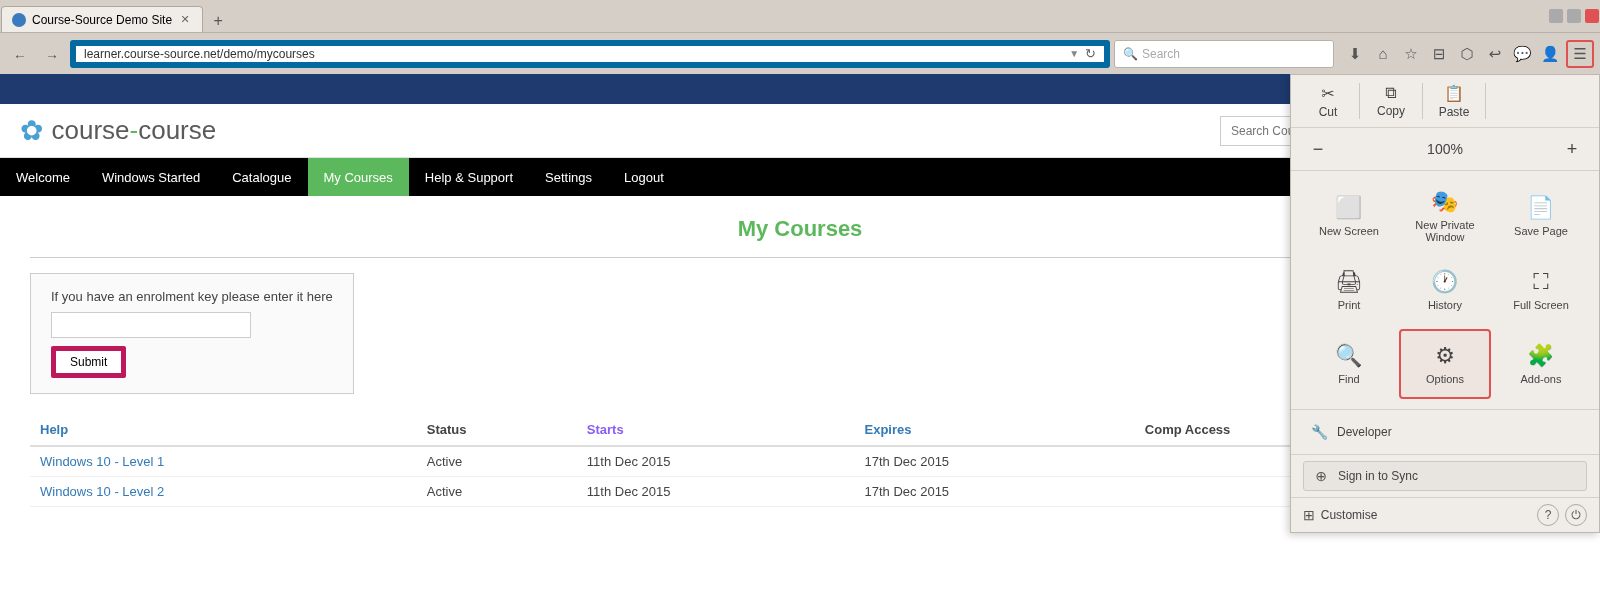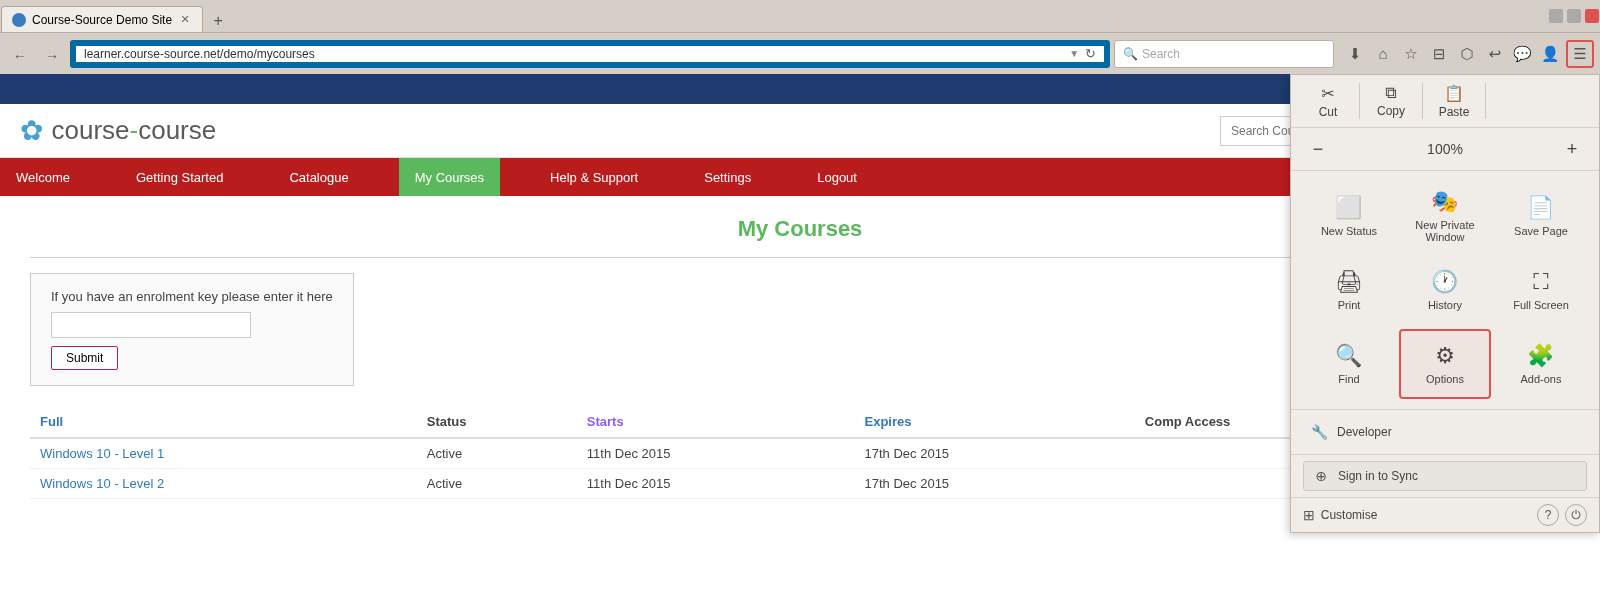--- a/index.html
+++ b/index.html
@@ -218,25 +218,24 @@
       width: 30px;
       background: #5cb85c;
       border: none;
       color: white;
       cursor: pointer;
       font-size: 14px;
     }
 
     
     .site-nav {
-      background: #b91c1c;
+      background: #000000;
       display: flex;
       align-items: center;
       height: 38px;
-      gap: 34px;
     }
     .nav-item {
       height: 38px;
       display: flex;
       align-items: center;
       padding: 0 16px;
       color: white;
       font-size: 13px;
       cursor: pointer;
       text-decoration: none;
@@ -276,21 +275,21 @@
       height: 26px;
       border: 1px solid #ccc;
       padding: 0 6px;
       font-size: 13px;
     }
     .submit-btn {
       display: block;
       margin-top: 8px;
       padding: 4px 14px;
       background: white;
-      border: 1px solid #be185d;
+      border: 5px solid #be185d;
       font-size: 12px;
       cursor: pointer;
       border-radius: 2px;
     }
 
     
     .courses-table {
       width: 100%;
       border-collapse: collapse;
       font-size: 13px;
@@ -501,42 +500,42 @@
           <input class="course-search-input" type="text" placeholder="Search Course Titles in..." style="">
           <select class="course-search-select">
             <option>Catalogue</option>
           </select>
           <button class="course-search-btn">🔍</button>
         </div>
       </div>
 
       <div class="site-nav">
         <a class="nav-item">Welcome</a>
-        <a class="nav-item">Getting Started</a>
+        <a class="nav-item">Windows Started</a>
         <a class="nav-item">Catalogue</a>
         <a class="nav-item active">My Courses</a>
         <a class="nav-item">Help &amp; Support</a>
         <a class="nav-item">Settings</a>
         <a class="nav-item">Logout</a>
       </div>
 
       <div class="main-content">
         <h2 class="page-title">My Courses</h2>
         <hr class="separator">
 
         <div class="enrolment-box">
           <div class="enrolment-label">If you have an enrolment key please enter it here</div>
           <input type="text" class="enrolment-input" style="">
           <button class="submit-btn">Submit</button>
         </div>
 
         <table class="courses-table">
           <thead>
             <tr>
-              <th><a style="color:#337ab7;text-decoration:none;cursor:pointer">Full</a></th>
+              <th><a style="color:#337ab7;text-decoration:none;cursor:pointer">Help</a></th>
               <th class="no-link">Status</th>
               <th><a style="color:#8b5cf6;text-decoration:none;cursor:pointer">Starts</a></th>
               <th><a style="color:#337ab7;text-decoration:none;cursor:pointer">Expires</a></th>
               <th class="no-link">Comp Access</th>
               <th class="no-link">Comp</th>
             </tr>
           </thead>
           <tbody id="courses-tbody">
           <tr>
     <td><a href="#" style="color:#337ab7;text-decoration:none;text-align:right;">Windows 10 - Level 1</a></td>
@@ -583,21 +582,21 @@
       <div class="zoom-row">
         <div class="zoom-btn">−</div>
         <div class="zoom-value">100%</div>
         <div class="zoom-btn">+</div>
       </div>
 
       <div class="menu-grid">
 
         <div class="menu-grid-item">
           <span class="grid-icon">⬜</span>
-          <span class="grid-label">New Status</span>
+          <span class="grid-label">New Screen</span>
         </div>
 
         <div class="menu-grid-item">
           <span class="grid-icon">🎭</span>
           <span class="grid-label">New Private<br>Window</span>
         </div>
 
         <div class="menu-grid-item">
           <span class="grid-icon">📄</span>
           <span class="grid-label">Save Page</span>

